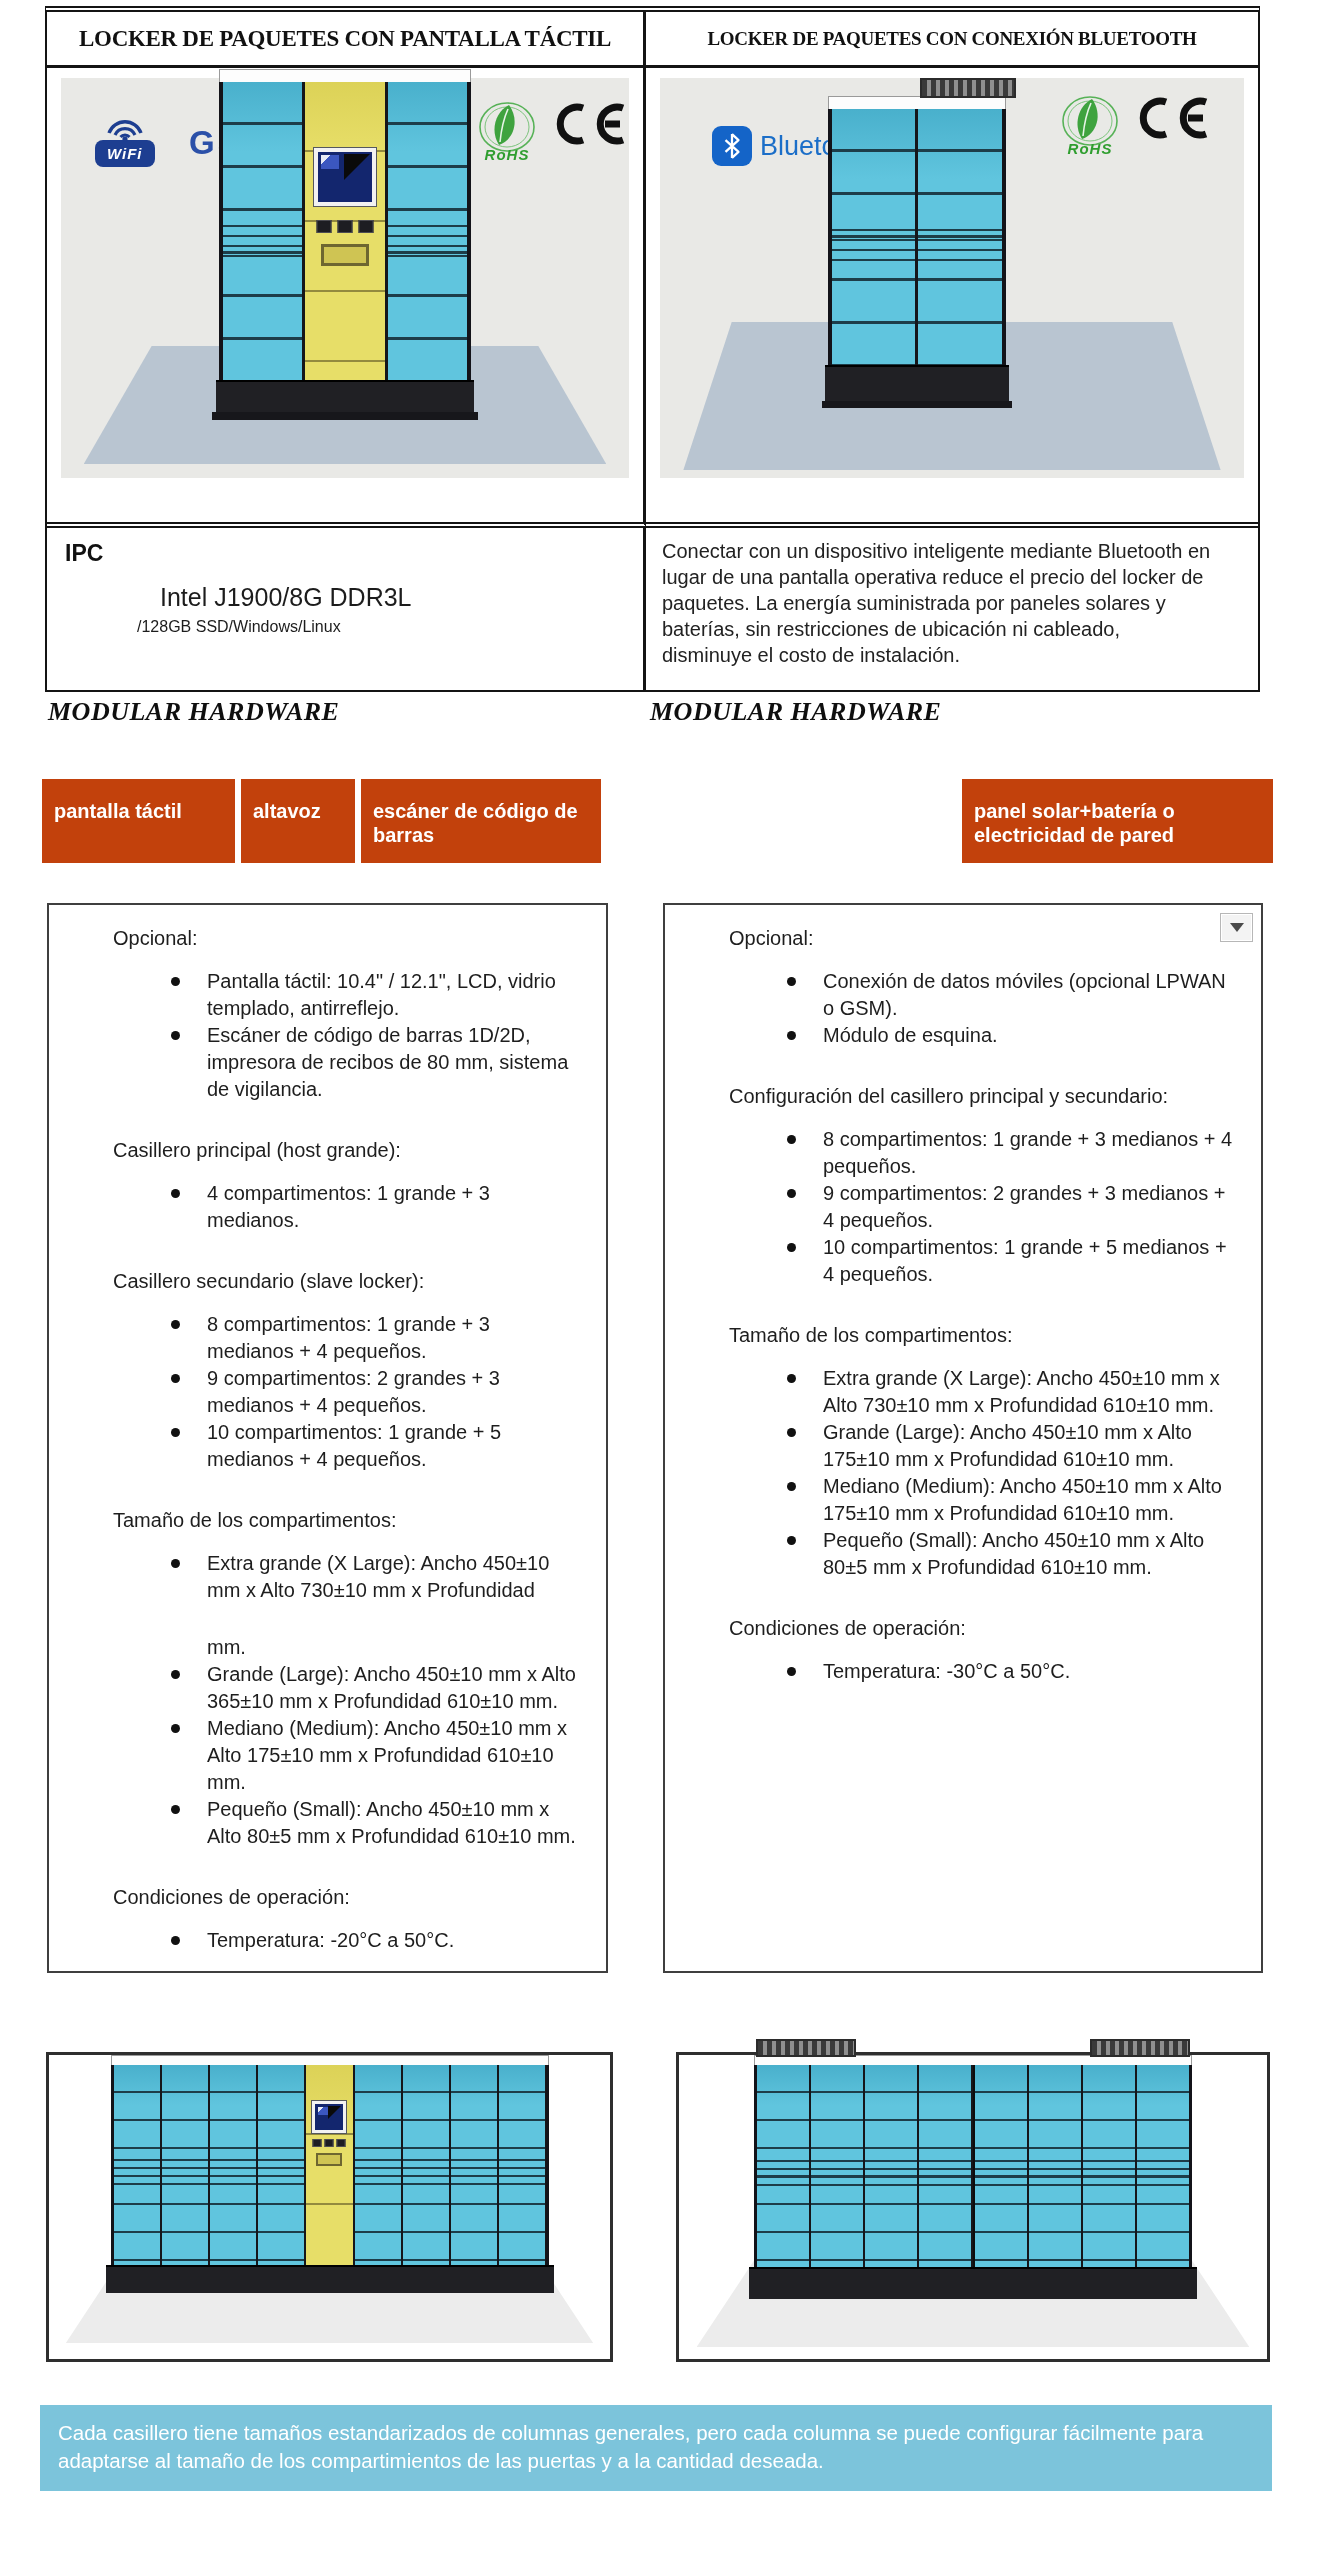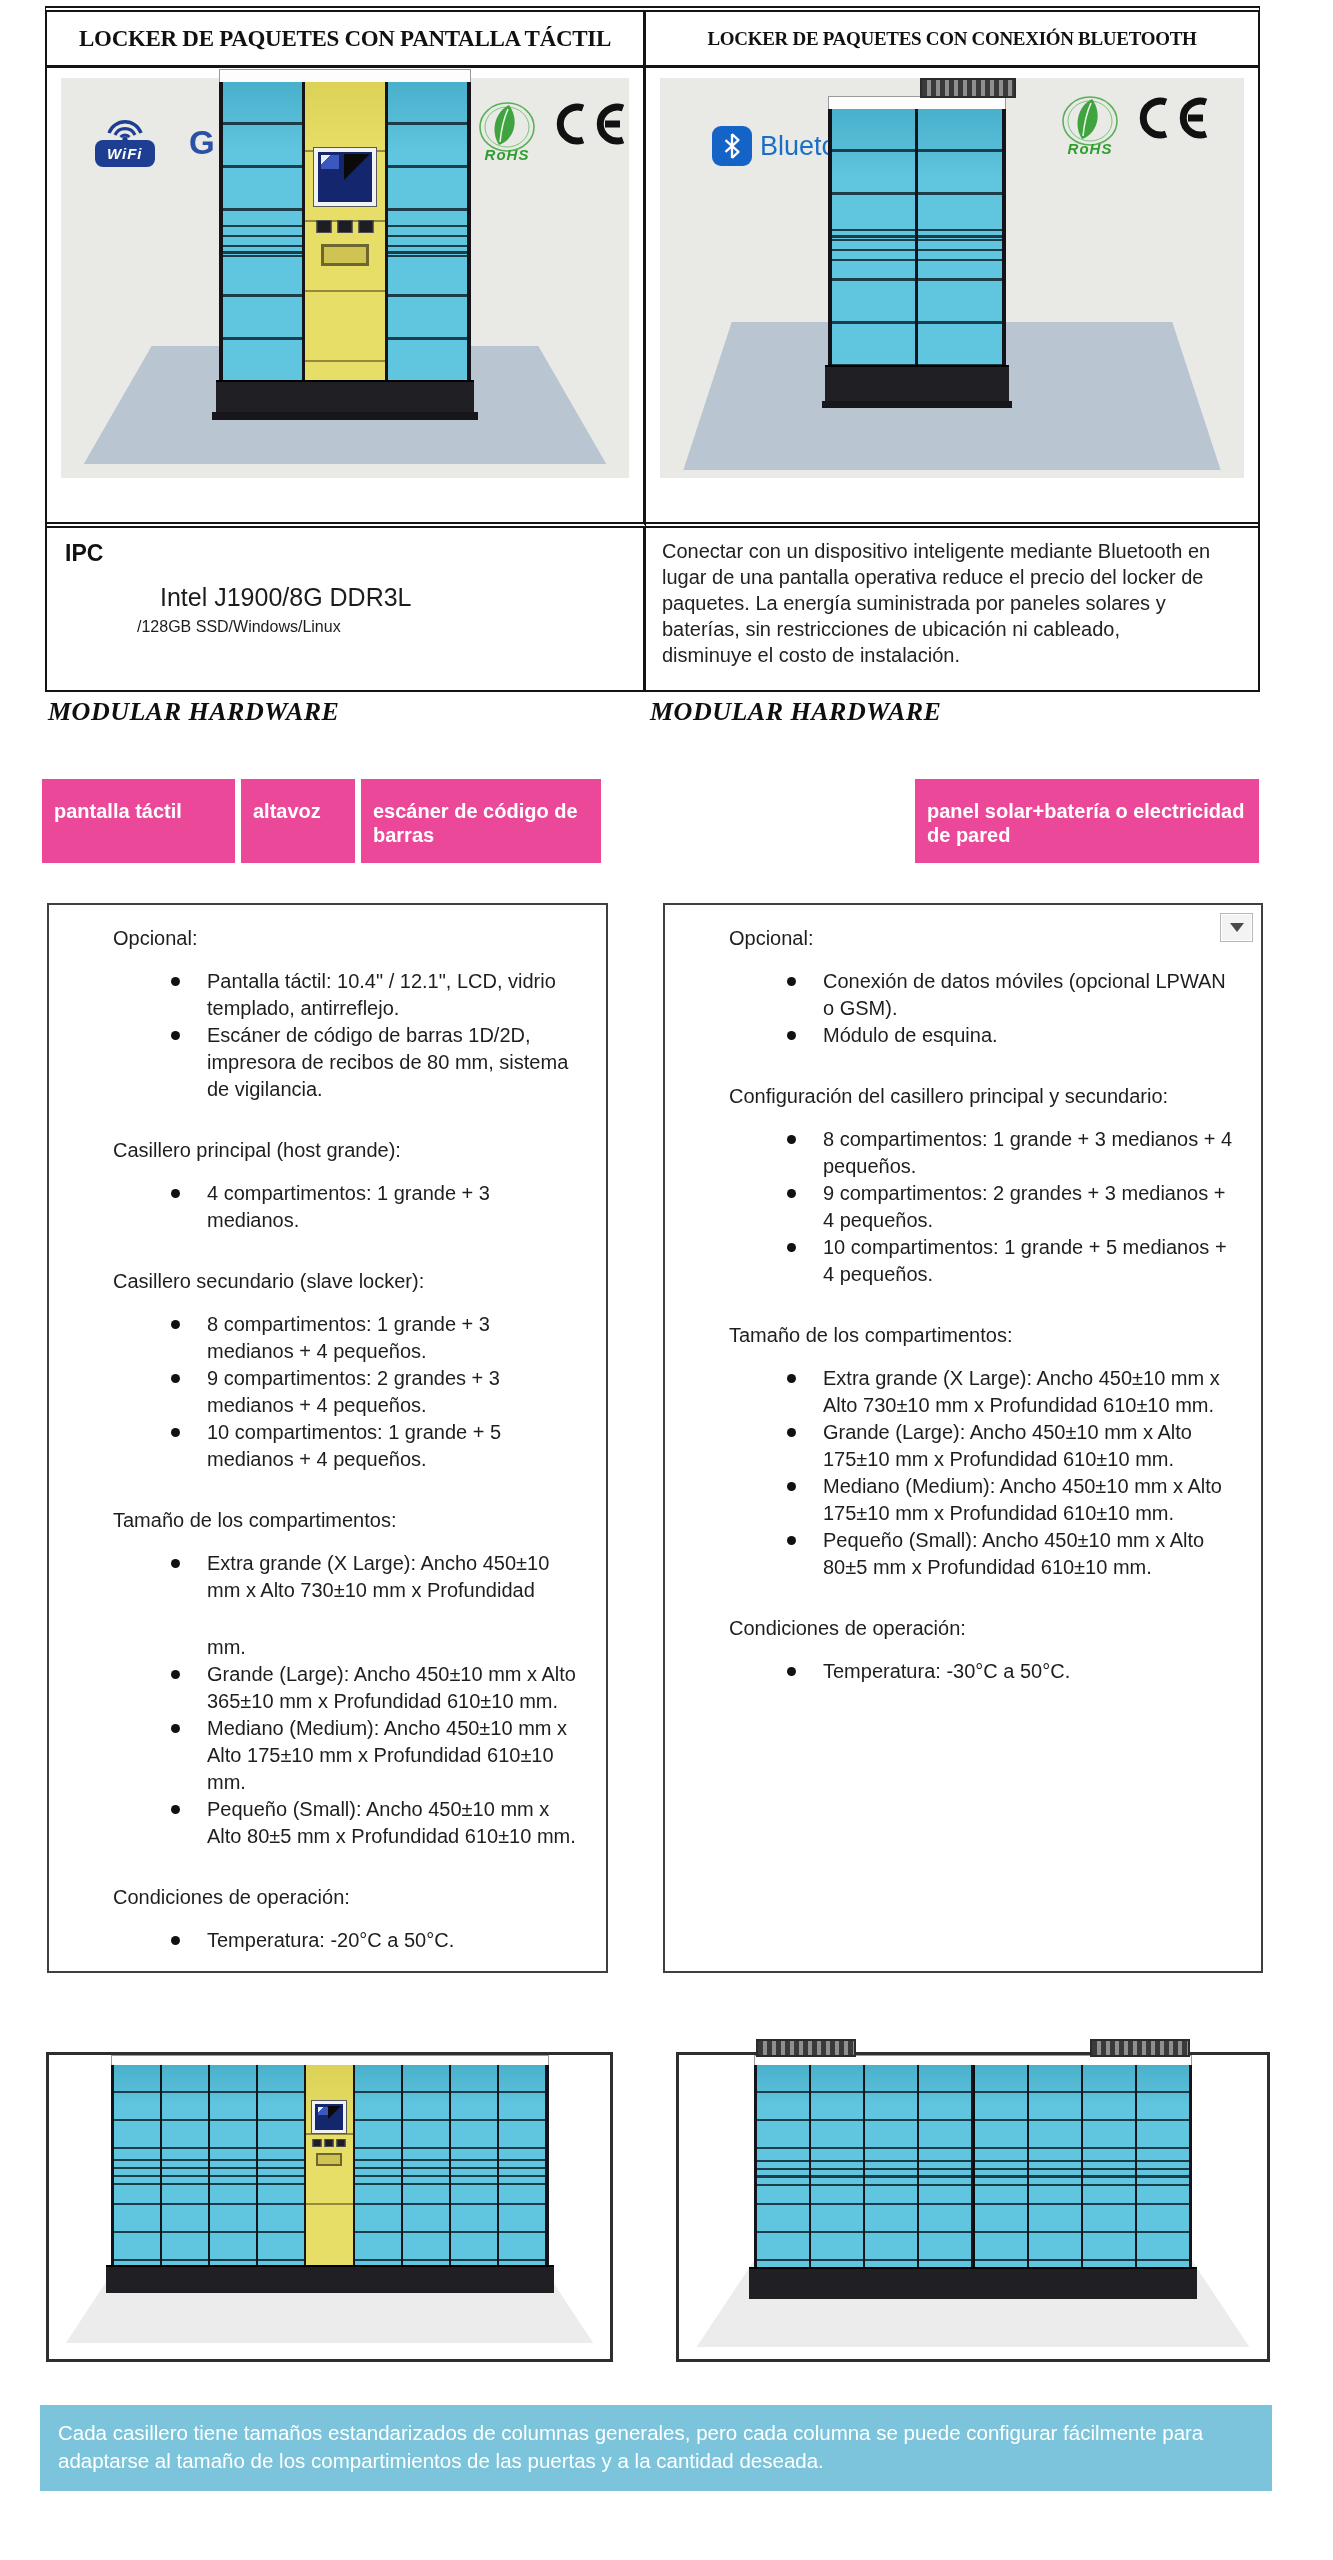--- a/index.html
+++ b/index.html
@@ -97,27 +97,27 @@
   .ipc-l2{font-size:16px;margin:6px 0 0 72px;}
   .ipcR{padding:10px 16px;}
   .desc{margin:0;width:552px;font-size:20px;line-height:26px;color:#222;}
 
   
   .modular{position:absolute;top:697px;font-family:"Liberation Serif", serif;
            font-weight:bold;font-style:italic;font-size:26px;color:#0f0f0f;letter-spacing:0.5px;}
   .modL{left:48px;} .modR{left:650px;}
 
   
-  .tag{position:absolute;top:779px;height:84px;background:#ec4899;color:#fff;
+  .tag{position:absolute;top:779px;height:84px;background:#c2410c;color:#fff;
        font-weight:bold;font-size:20px;line-height:24px;padding:20px 12px 0 12px;box-sizing:border-box;}
   .t1{left:42px;width:193px;}
   .t2{left:241px;width:114px;}
   .t3{left:361px;width:240px;}
   .t4{left:663px;width:234px;}
-  .t5{left:915px;width:344px;}
+  .t5{left:962px;width:311px;}
 
   
   .spec-box{position:absolute;top:903px;height:1070px;background:#fff;border:2px solid #3f3f3f;
             box-sizing:border-box;padding:20px 28px 0 24px;font-size:20px;line-height:27px;color:#1e1e1e;}
   .boxL{left:47px;width:561px;}
   .boxR{left:663px;width:600px;}
   .sec{margin-bottom:34px;margin-left:40px;}
   .sec-h{margin-bottom:16px;}
   .item{display:flex;}
   .item .dot{flex:none;width:30px;margin:0 14px 0 50px;position:relative;}

